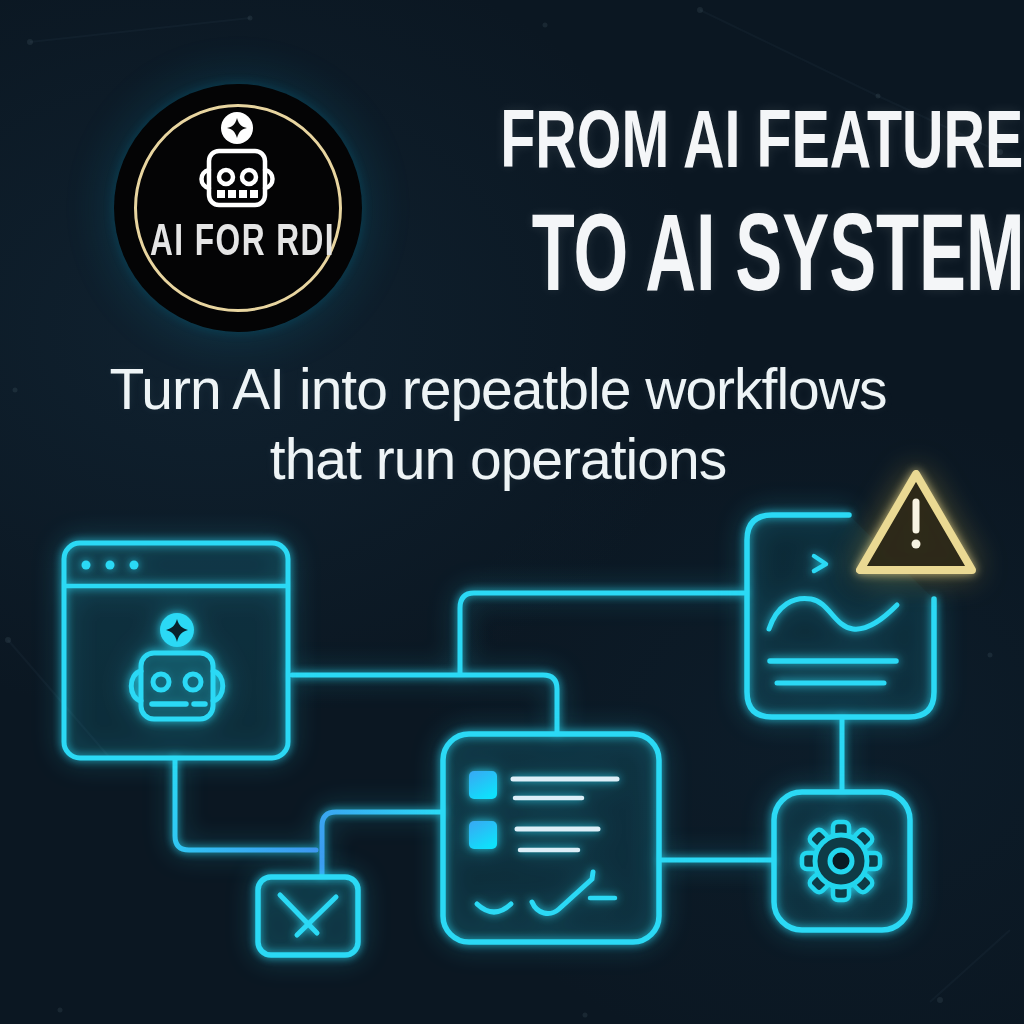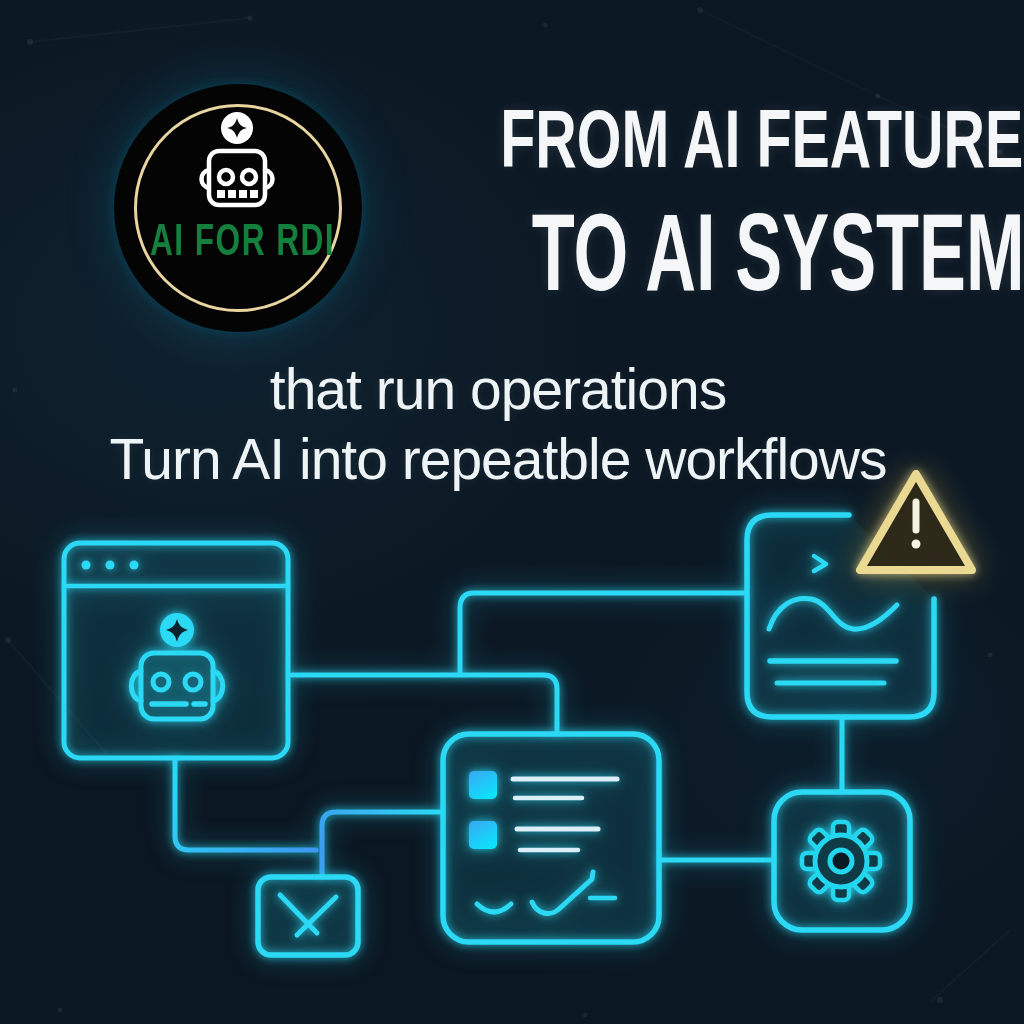--- a/index.html
+++ b/index.html
@@ -14,21 +14,21 @@
   svg{display:block}
   .abs{position:absolute;}
   
   .glow-cyan{filter:drop-shadow(0 0 4px rgba(43,217,245,.85)) drop-shadow(0 0 13px rgba(43,217,245,.35));}
   .glow-gold{filter:drop-shadow(0 0 5px rgba(236,217,147,.75)) drop-shadow(0 0 16px rgba(201,172,70,.45));}
   
   #badge{left:114px;top:84px;width:248px;height:248px;border-radius:50%;background:#040405;
     box-shadow:0 0 46px 8px rgba(0,175,215,.14), 0 0 10px 2px rgba(0,140,180,.18);}
   #badge .ring{position:absolute;left:20px;top:20px;right:20px;bottom:20px;border-radius:50%;
     border:3px solid #e8d5a0;}
-  #badge .label{position:absolute;left:0;top:134px;width:100%;color:#15803d;
+  #badge .label{position:absolute;left:0;top:134px;width:100%;color:#e5e5e5;
     font-weight:bold;font-size:44px;line-height:44px;letter-spacing:2px;white-space:nowrap;}
   .condense{display:inline-block;transform-origin:50% 50%;}
   .cx72{transform:scaleX(.72);}
   .cx70{transform:scaleX(.70);}
   .cx64{transform:scaleX(.64);}
   
   #headline{left:380px;top:96px;width:616px;text-align:center;color:#f4f6f8;font-weight:bold;
     text-shadow:0 0 14px rgba(255,255,255,.10);white-space:nowrap;}
   #headline .l1{font-size:82px;line-height:86px;}
   #headline .l2{font-size:110px;line-height:112px;margin-top:14px;}
@@ -88,22 +88,22 @@
       <span class="condense cx72">AI FOR RDI</span>
     </div>
   </div>
 
   <div id="headline" class="abs">
     <div class="l1"><span class="condense cx70">FROM AI FEATURES</span></div>
     <div class="l2"><span class="condense cx64">TO AI SYSTEMS</span></div>
   </div>
 
   <div id="subtitle" class="abs">
+    <div>Turn AI into repeatble workflows</div>
     <div>that run operations</div>
-    <div>Turn AI into repeatble workflows</div>
   </div>
 
   <svg class="abs" style="left:0;top:0" width="1024" height="1024" viewBox="0 0 1024 1024">
     <defs>
       <linearGradient id="gradE" gradientUnits="userSpaceOnUse" x1="175" y1="759" x2="316" y2="852">
         <stop offset="0" stop-color="#2bd9f5"></stop>
           <stop offset="1" stop-color="#3e97f0"></stop>
       </linearGradient>
       <linearGradient id="gradF" gradientUnits="userSpaceOnUse" x1="441" y1="812" x2="322" y2="877">
         <stop offset="0" stop-color="#2bd9f5"></stop>

